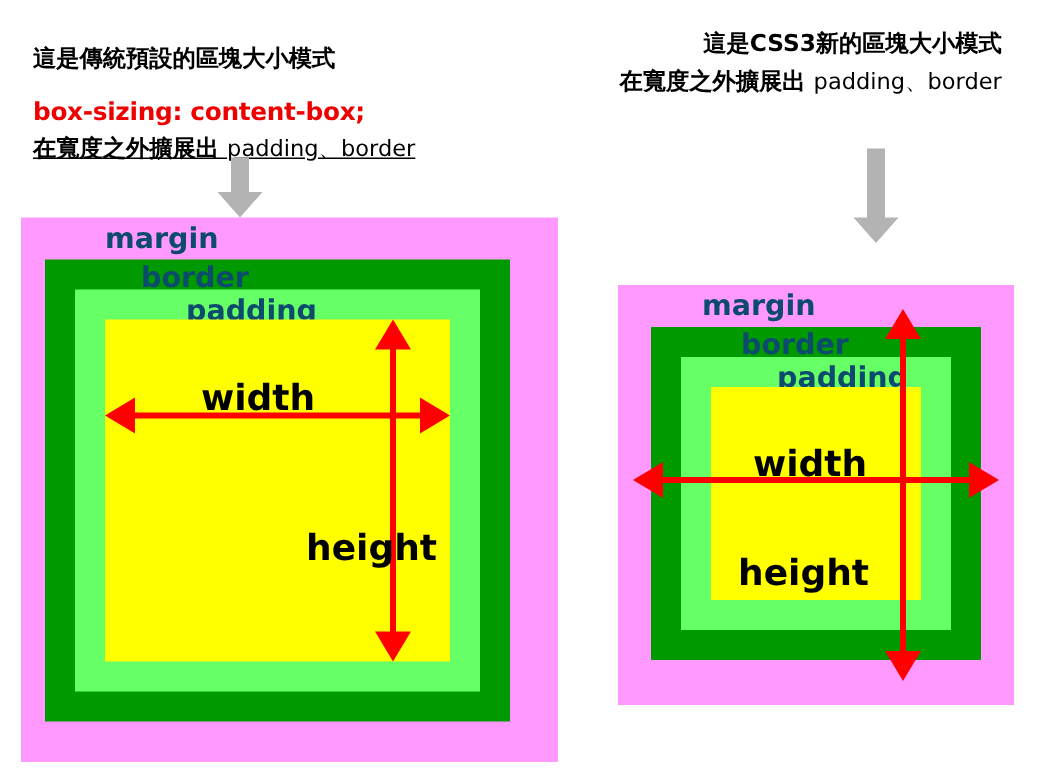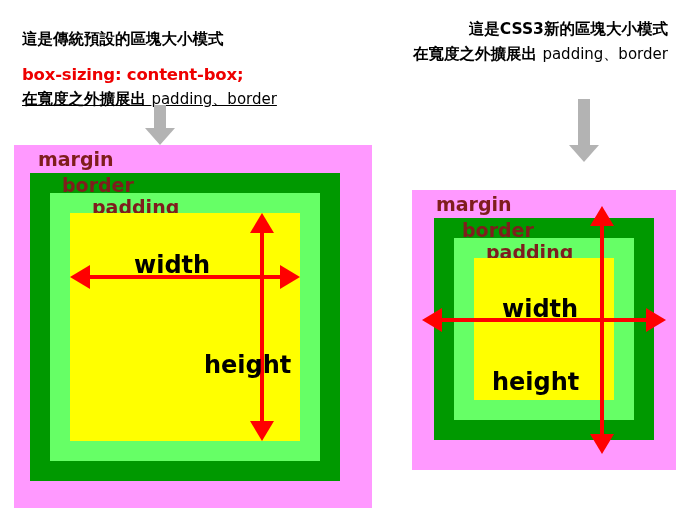--- a/index.html
+++ b/index.html
@@ -72,23 +72,24 @@
   }
   .layer-margin  { background: #ff99ff; }
   .layer-border  { background: #009900; }
   .layer-padding { background: #66ff66; }
   .layer-content { background: #ffff00; }
 
   .layer-label {
     position: absolute;
     font-size: 19px;
     font-weight: bold;
-    color: #7f1d1d;
+    color: #0c4a6e;
     white-space: nowrap;
     line-height: 1;
+    margin-left: 32px;
   }
 
   
   .red-h { position: absolute; height: 0; }
   .red-h .bar {
     position: absolute;
     left: 13px; right: 13px;
     top: -2px;
     height: 4px;
     background: #ff0000;

